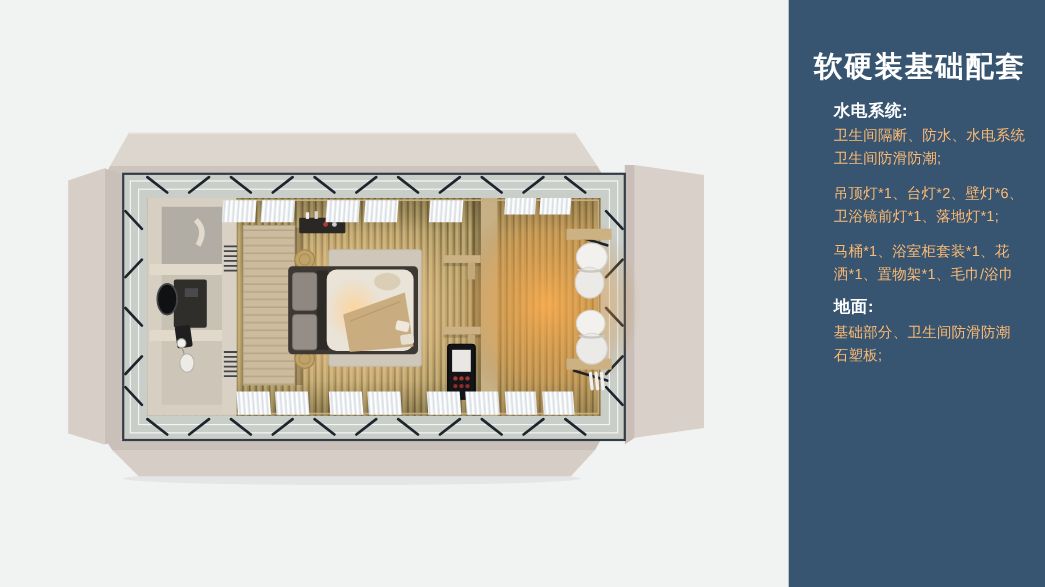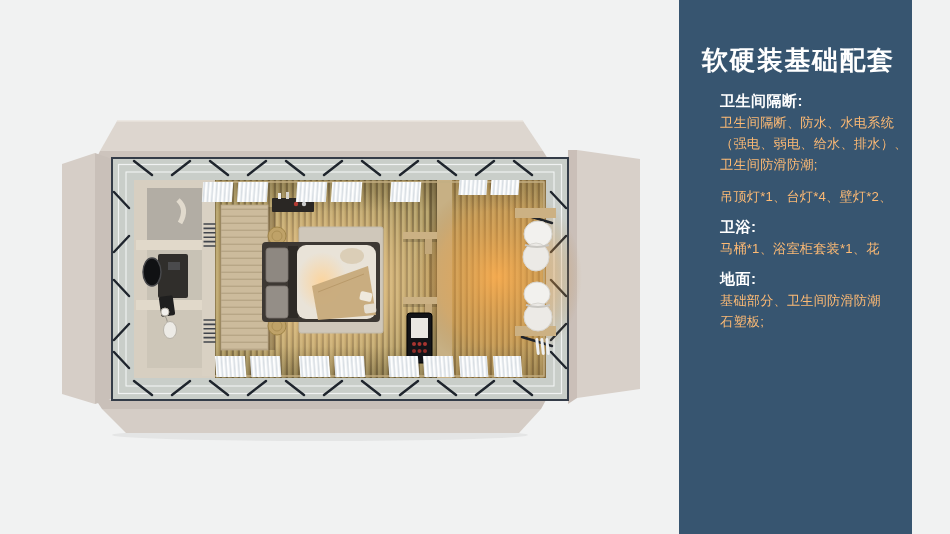--- a/index.html
+++ b/index.html
@@ -1,19 +1,19 @@
 <!DOCTYPE html>
 <html><head>
 <meta charset="utf-8">
 <style>
   html,body{margin:0;padding:0;background:#e9e9ea;}
   .stage{position:relative;width:950px;height:534px;overflow:hidden;background:#f1f2f2;
          font-family:"Liberation Sans","DejaVu Sans",sans-serif;}
   .render{position:absolute;left:0;top:0;width:717px;height:534px;}
-  .sidebar{position:absolute;left:679px;top:0;width:233px;height:534px;box-sizing:border-box;
+  .sidebar{position:absolute;left:717px;top:0;width:233px;height:534px;box-sizing:border-box;
            background:#375570;color:#ffffff;padding:44px 18px 0 41px;}
   .sidebar h1{margin:0 0 16px -18px;font-size:26px;line-height:32px;font-weight:700;
               letter-spacing:1.5px;white-space:nowrap;}
   .spec-section{margin:0 0 11px 0;}
   .spec-section h2{margin:0 0 2px 0;font-size:15px;line-height:18px;font-weight:700;letter-spacing:.5px;}
   .ln{font-size:13.2px;line-height:21px;color:#fdba74;letter-spacing:.2px;white-space:nowrap;}
 </style>
 </head>
 <body>
 
@@ -215,34 +215,34 @@
       <rect x="434" y="356" width="28" height="21" fill="url(#pleat)"></rect>
       <rect x="468" y="356" width="28" height="21" fill="url(#pleat)"></rect>
     </g>
   </svg>
   </div>
 
   <aside class="sidebar">
     <h1>软硬装基础配套</h1>
 
     <section class="spec-section">
-      <h2>卫生间隔断:</h2>
+      <h2>水电系统:</h2>
       <div class="ln">卫生间隔断、防水、水电系统</div>
-      <div class="ln">（强电、弱电、给水、排水）、</div>
       <div class="ln">卫生间防滑防潮;</div>
     </section>
 
 
     <section class="spec-section">
-      <div class="ln">吊顶灯*1、台灯*4、壁灯*2、</div>
-    </section>
-
-    <section class="spec-section">
-      <h2>卫浴:</h2>
+      <div class="ln">吊顶灯*1、台灯*2、壁灯*6、</div>
+      <div class="ln">卫浴镜前灯*1、落地灯*1;</div>
+    </section>
+
+    <section class="spec-section">
       <div class="ln">马桶*1、浴室柜套装*1、花</div>
+      <div class="ln">洒*1、置物架*1、毛巾/浴巾</div>
     </section>
 
     <section class="spec-section">
       <h2>地面:</h2>
       <div class="ln">基础部分、卫生间防滑防潮</div>
       <div class="ln">石塑板;</div>
     </section>
   </aside>
 </div>
 

